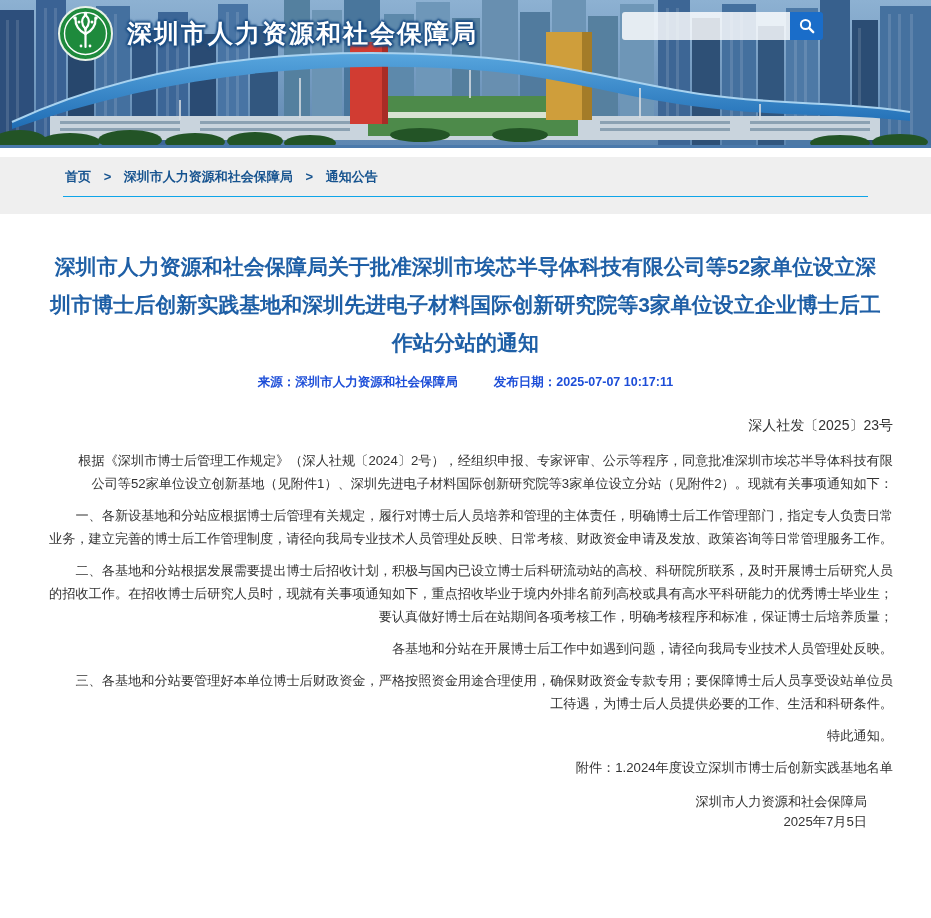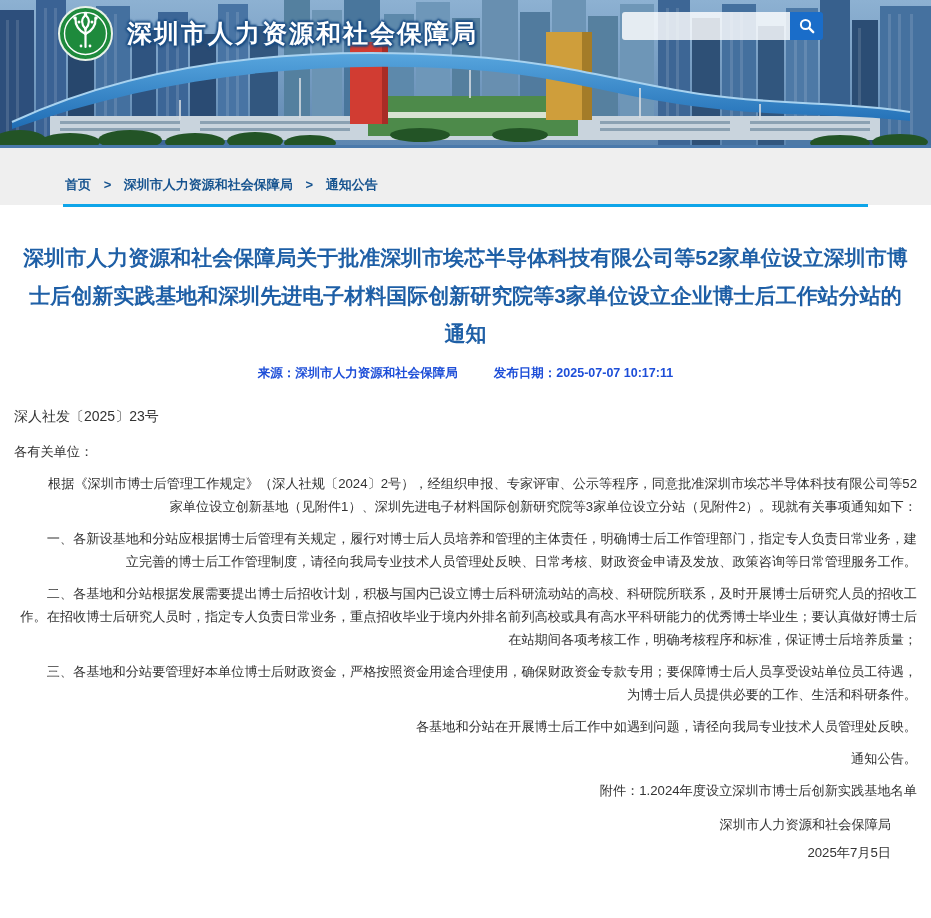--- a/index.html
+++ b/index.html
@@ -11,37 +11,37 @@
   .site-title{position:absolute;left:127px;top:17px;font-size:25px;font-weight:bold;color:#fff;
     letter-spacing:2px;white-space:nowrap;
     text-shadow:-2px 0 2px #1c4f86,2px 0 2px #1c4f86,0 -2px 2px #1c4f86,0 2px 2px #1c4f86,1px 1px 3px #123a66;}
   .search{position:absolute;right:108px;top:12px;height:28px;display:flex;}
   .search input{width:168px;height:28px;border:none;outline:none;background:rgba(255,255,255,.82);
     border-radius:3px 0 0 3px;padding:0 9px;font-size:13px;color:#333;box-sizing:border-box;}
   .search button{width:33px;height:28px;border:none;background:#1a6dc9;border-radius:0 3px 3px 0;
     cursor:pointer;display:flex;align-items:center;justify-content:center;padding:0;}
   
   .crumb-strip{background:#efefef;height:57px;}
-  .crumb-inner{margin:0 63px;border-bottom:3px solid #0ea5e9;padding:28px 2px 10px;
+  .crumb-inner{margin:9px 63px;border-bottom:1px solid #0ea5e9;padding:11px 2px 10px;
     font-size:13px;font-weight:bold;color:#16538f;}
   .crumb-inner a{color:#16538f;text-decoration:none;cursor:pointer;}
   .crumb-sep{margin:0 9px;font-weight:bold;color:#16538f;}
   
-  .content{padding:34px 14px 0;}
+  .content{padding:34px 38px 0;}
   .art-title{text-align:center;color:#1e5fa6;font-size:21px;font-weight:bold;line-height:38px;margin:0 8px;}
   .meta{text-align:center;margin-top:12px;font-size:12.5px;color:#1d4ed8;font-weight:bold;}
   .meta .gap{display:inline-block;width:36px;}
-  .docnum{text-align:left;margin-top:26px;font-size:14px;color:#333;}
+  .docnum{text-align:right;margin-top:26px;font-size:14px;color:#333;}
   .body{margin-top:14px;font-size:13.2px;color:#333;line-height:23px;}
   .body p{margin:0 0 9px;}
   .p-indent{text-indent:2.1em;text-align:right;}
   .p-indent-deep{text-indent:5.3em;}
   .sign{text-align:right;padding-right:26px;font-size:13.2px;color:#333;}
   .sign-org{margin-top:14px;}
-  .sign-date{margin-top:10px;}
+  .sign-date{margin-top:2px;}
 </style>
 </head>
 <body>
 
 <div class="banner">
   <svg class="bg" viewBox="0 0 931 148" preserveAspectRatio="none">
     <defs>
       <linearGradient id="sky" x1="0" y1="0" x2="0" y2="1">
         <stop offset="0" stop-color="#8db1d2"></stop>
           <stop offset="1" stop-color="#5d86b0"></stop>
@@ -202,27 +202,26 @@
 <div class="content">
   <h1 class="art-title">深圳市人力资源和社会保障局关于批准深圳市埃芯半导体科技有限公司等52家单位设立深圳市博士后创新实践基地和深圳先进电子材料国际创新研究院等3家单位设立企业博士后工作站分站的通知</h1>
 
   <div class="meta">
     <span>来源：</span><span>深圳市人力资源和社会保障局</span><span class="gap"></span><span>发布日期：</span><span>2025-07-07 10:17:11</span>
   </div>
 
   <div class="docnum">深人社发〔2025〕23号</div>
 
   <div class="body">
-    <p>各有关单位：</p>
     <p class="p-indent">根据《深圳市博士后管理工作规定》（深人社规〔2024〕2号），经组织申报、专家评审、公示等程序，同意批准深圳市埃芯半导体科技有限公司等52家单位设立创新基地（见附件1）、深圳先进电子材料国际创新研究院等3家单位设立分站（见附件2）。现就有关事项通知如下：</p>
     <p class="p-indent">一、各新设基地和分站应根据博士后管理有关规定，履行对博士后人员培养和管理的主体责任，明确博士后工作管理部门，指定专人负责日常业务，建立完善的博士后工作管理制度，请径向我局专业技术人员管理处反映、日常考核、财政资金申请及发放、政策咨询等日常管理服务工作。</p>
-    <p class="p-indent">二、各基地和分站根据发展需要提出博士后招收计划，积极与国内已设立博士后科研流动站的高校、科研院所联系，及时开展博士后研究人员的招收工作。在招收博士后研究人员时，指定专人负责日常业务，重点招收毕业于境内外排名前列高校或具有高水平科研能力的优秀博士毕业生；要认真做好博士后在站期间各项考核工作，明确考核程序和标准，保证博士后培养质量；</p>
+    <p class="p-indent">二、各基地和分站根据发展需要提出博士后招收计划，积极与国内已设立博士后科研流动站的高校、科研院所联系，及时开展博士后研究人员的招收工作。在招收博士后研究人员时，现就有关事项通知如下，重点招收毕业于境内外排名前列高校或具有高水平科研能力的优秀博士毕业生；要认真做好博士后在站期间各项考核工作，明确考核程序和标准，保证博士后培养质量；</p>
+    <p class="p-indent">各基地和分站在开展博士后工作中如遇到问题，请径向我局专业技术人员管理处反映。</p>
     <p class="p-indent">三、各基地和分站要管理好本单位博士后财政资金，严格按照资金用途合理使用，确保财政资金专款专用；要保障博士后人员享受设站单位员工待遇，为博士后人员提供必要的工作、生活和科研条件。</p>
-    <p class="p-indent">各基地和分站在开展博士后工作中如遇到问题，请径向我局专业技术人员管理处反映。</p>
-    <p class="p-indent">通知公告。</p>
+    <p class="p-indent">特此通知。</p>
     <p class="p-indent">附件：1.2024年度设立深圳市博士后创新实践基地名单</p>
   </div>
 
   <div class="sign">
     <div class="sign-org">深圳市人力资源和社会保障局</div>
     <div class="sign-date">2025年7月5日</div>
   </div>
 
 </div>
 

